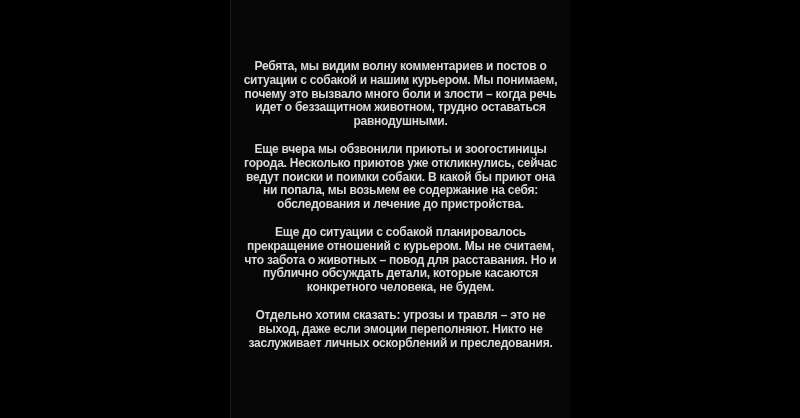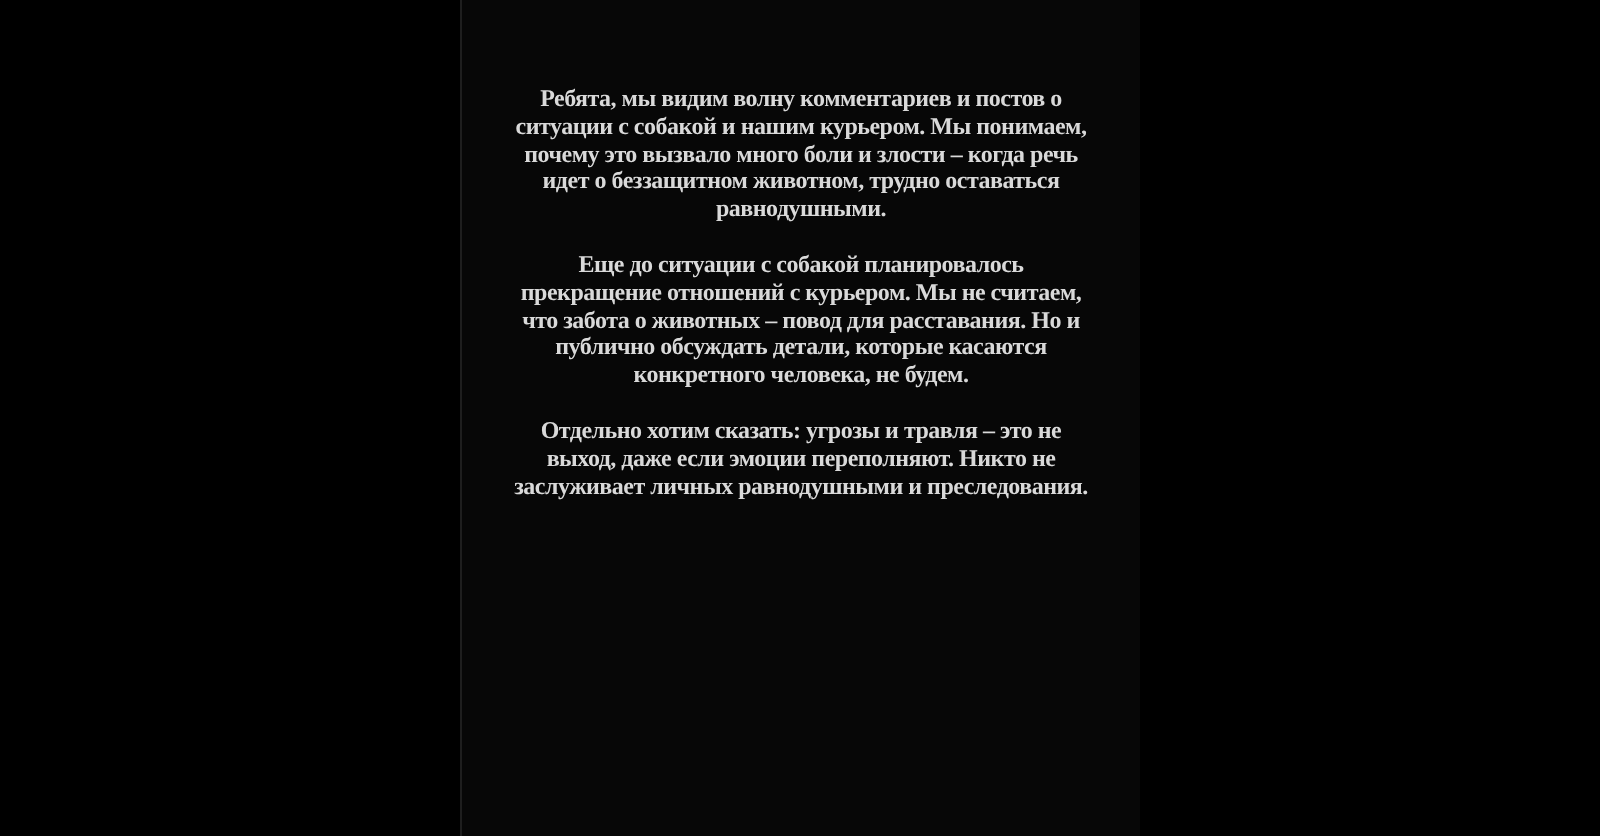--- a/index.html
+++ b/index.html
@@ -28,22 +28,21 @@
     left: 230px;
     top: 0;
     width: 340px;
     height: 418px;
     box-sizing: border-box;
     background: #070707;
     border-left: 1px solid #1e1e1e;
   }
   .statement-content {
     box-sizing: border-box;
-    padding: 43px 1px 0 1px;
-    font-family: Liberation Serif, serif;
+    padding: 60px 1px 0 1px;
   }
   .statement-content p {
     margin: 0 0 14px 0;
     color: #d9d9d9;
     font-size: 12px;
     line-height: 13.8px;
     font-weight: bold;
     letter-spacing: -0.25px;
     text-align: center;
     white-space: pre;
@@ -59,23 +58,28 @@
   <div class="letterbox left"></div>
   <div class="letterbox right"></div>
 
   <div class="statement-panel">
     <div class="statement-content">
       <p>Ребята, мы видим волну комментариев и постов о
 ситуации с собакой и нашим курьером. Мы понимаем,
 почему это вызвало много боли и злости – когда речь
 идет о беззащитном животном, трудно оставаться
 равнодушными.</p>
+      <p>Еще вчера мы обзвонили приюты и зоогостиницы
+города. Несколько приютов уже откликнулись, сейчас
+ведут поиски и поимки собаки. В какой бы приют она
+ни попала, мы возьмем ее содержание на себя:
+обследования и лечение до пристройства.</p>
       <p>Еще до ситуации с собакой планировалось
 прекращение отношений с курьером. Мы не считаем,
 что забота о животных – повод для расставания. Но и
 публично обсуждать детали, которые касаются
 конкретного человека, не будем.</p>
       <p>Отдельно хотим сказать: угрозы и травля – это не
 выход, даже если эмоции переполняют. Никто не
-заслуживает личных равнодушными и преследования.</p>
+заслуживает личных оскорблений и преследования.</p>
     </div>
   </div>
 </div>
 
 </body></html>

